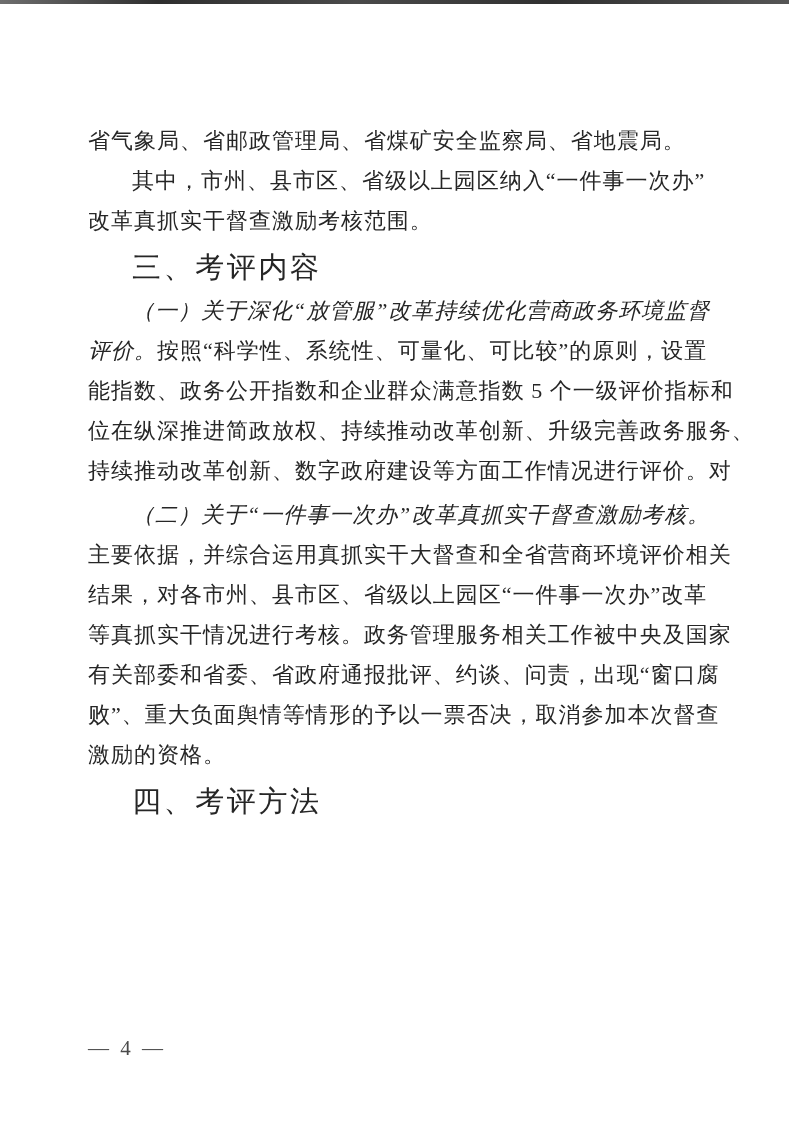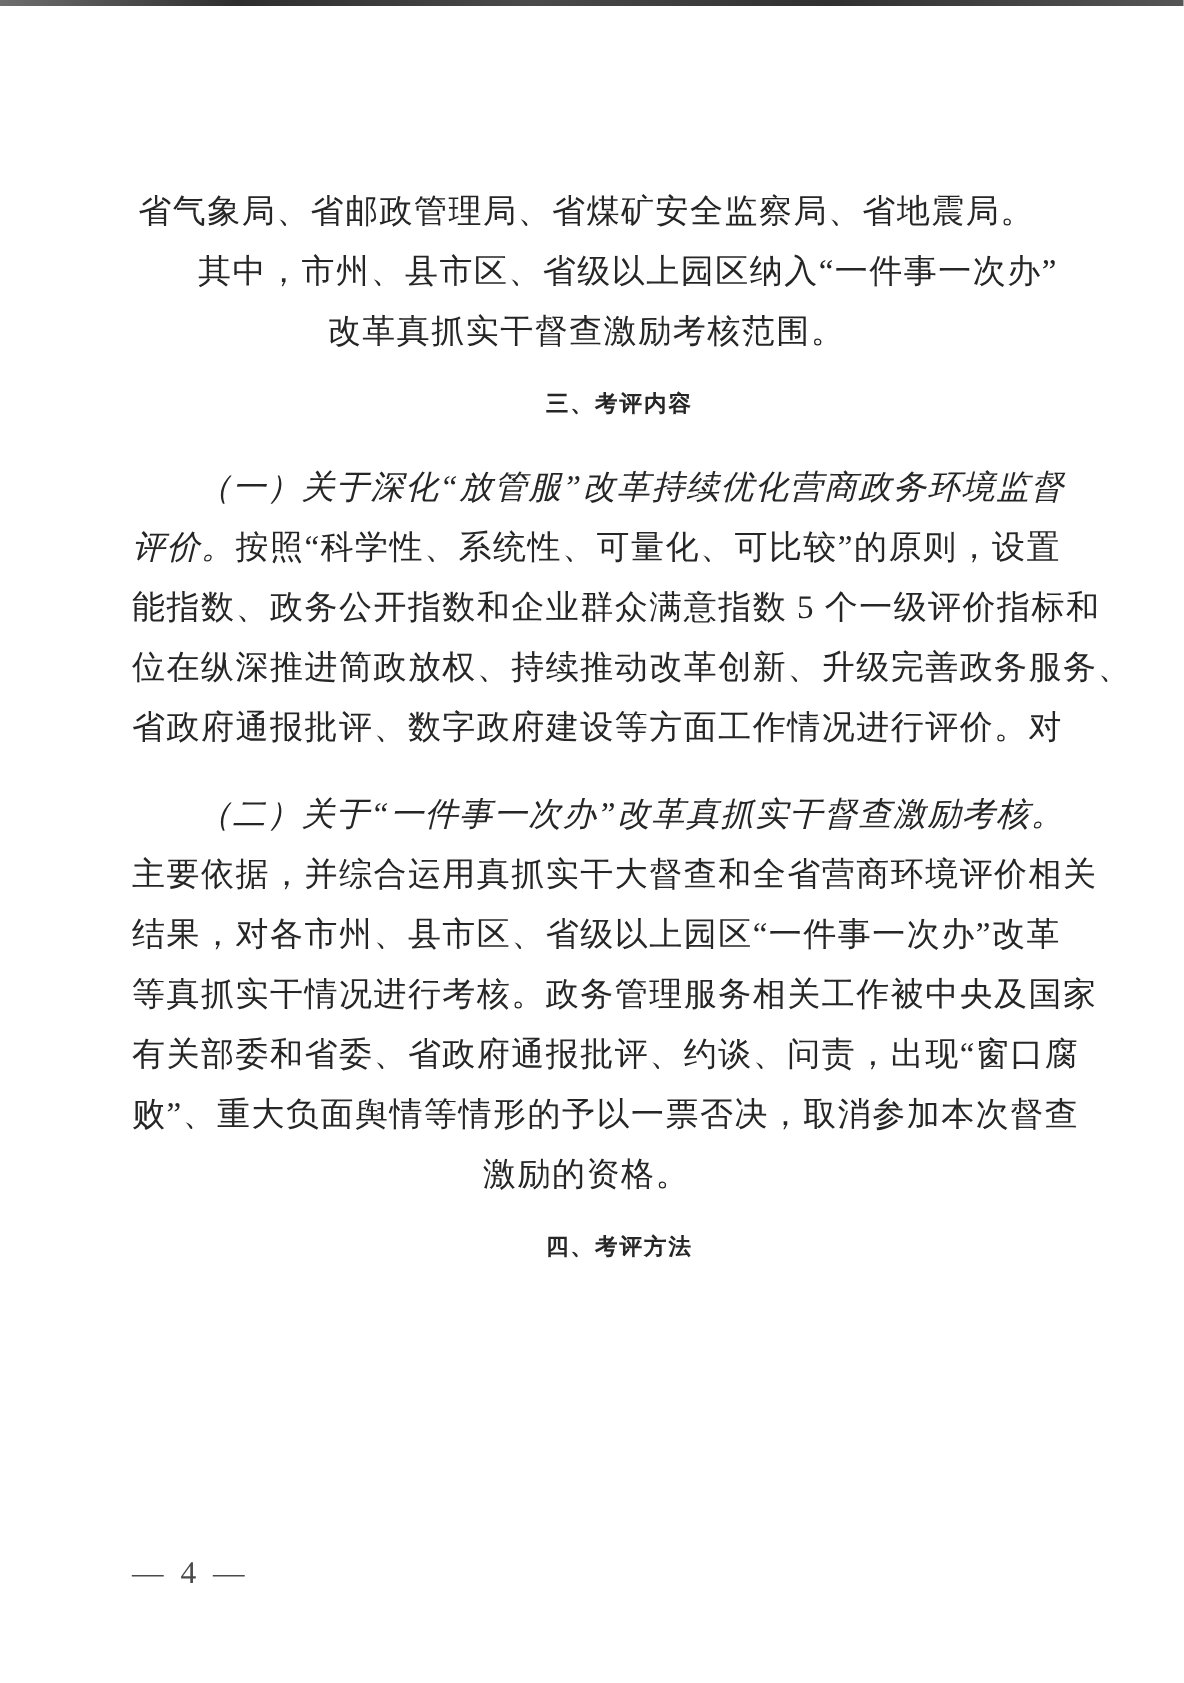--- a/index.html
+++ b/index.html
@@ -35,42 +35,42 @@
     top: 121px;
     width: 606px;
   }
   .paragraph {
     margin: 0;
   }
   .paragraph.section-heading {
     margin-top: 6px;
   }
   .paragraph.item-paragraph {
-    margin-top: 18px;
+    margin-top: 4px;
   }
   .line {
     font-size: 22px;
     line-height: 40px;
     height: 40px;
     letter-spacing: 0.045em;
     white-space: nowrap;
-    text-align: center;
+    text-align: left;
   }
   .line.indent {
     text-indent: 2em;
   }
   .seg-body {
     font-family: "Liberation Serif", "DejaVu Serif", serif;
   }
   
   .seg-heading {
     font-family: "Liberation Sans", "DejaVu Sans", sans-serif;
-    font-weight: 700;
+    font-weight: 400;
     letter-spacing: 0.09em;
-    font-size: 15px;
+    font-size: 29px;
   }
   
   .seg-lead {
     font-style: italic;
   }
   .footer {
     position: absolute;
     left: 88px;
     top: 1036px;
     font-size: 21px;
@@ -94,21 +94,21 @@
         <div class="line"><span class="seg-body">改革真抓实干督查激励考核范围。</span></div>
       </div>
       <div class="paragraph section-heading">
         <div class="line indent"><span class="seg-heading">三、考评内容</span></div>
       </div>
       <div class="paragraph item-paragraph">
         <div class="line indent"><span class="seg-lead">（一）关于深化“放管服”改革持续优化营商政务环境监督</span></div>
         <div class="line"><span class="seg-lead">评价。</span><span class="seg-body">按照“科学性、系统性、可量化、可比较”的原则，设置</span></div>
         <div class="line"><span class="seg-body">能指数、政务公开指数和企业群众满意指数 5 个一级评价指标和</span></div>
         <div class="line"><span class="seg-body">位在纵深推进简政放权、持续推动改革创新、升级完善政务服务、</span></div>
-        <div class="line"><span class="seg-body">省政府通报批评、数字政府建设等方面工作情况进行评价。对</span></div>
+        <div class="line"><span class="seg-body">持续推动改革创新、数字政府建设等方面工作情况进行评价。对</span></div>
       </div>
       <div class="paragraph item-paragraph">
         <div class="line indent"><span class="seg-lead">（二）关于“一件事一次办”改革真抓实干督查激励考核。</span></div>
         <div class="line"><span class="seg-body">主要依据，并综合运用真抓实干大督查和全省营商环境评价相关</span></div>
         <div class="line"><span class="seg-body">结果，对各市州、县市区、省级以上园区“一件事一次办”改革</span></div>
         <div class="line"><span class="seg-body">等真抓实干情况进行考核。政务管理服务相关工作被中央及国家</span></div>
         <div class="line"><span class="seg-body">有关部委和省委、省政府通报批评、约谈、问责，出现“窗口腐</span></div>
         <div class="line"><span class="seg-body">败”、重大负面舆情等情形的予以一票否决，取消参加本次督查</span></div>
         <div class="line"><span class="seg-body">激励的资格。</span></div>
       </div>

